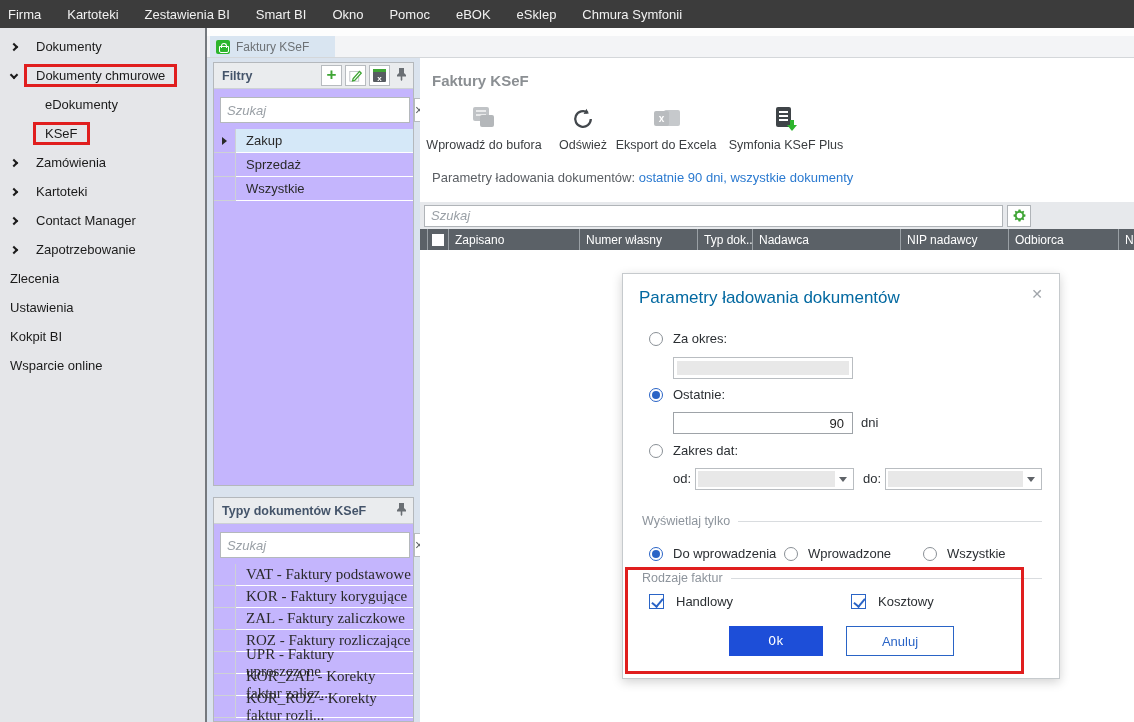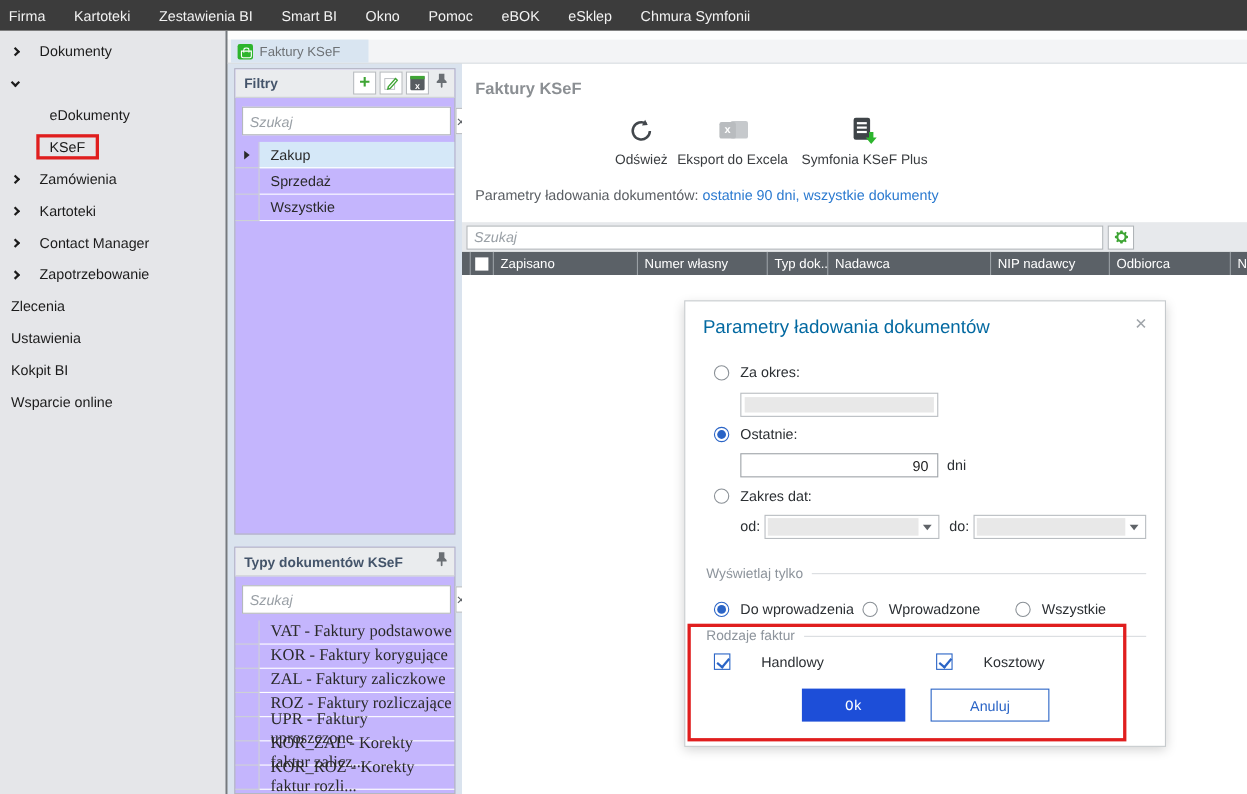--- a/index.html
+++ b/index.html
@@ -133,21 +133,21 @@
   .combo .fill { flex:1; background:#e8e8e8; }
   .combo .dd { width:16px; display:flex; align-items:center; justify-content:center; }
   .combo .dd:after { content:""; width:0; height:0; border-left:4px solid transparent;
     border-right:4px solid transparent; border-top:5px solid #5f6368; }
   .group-row { position:absolute; display:flex; align-items:center; }
   .group-row .glbl { font-size:12.5px; color:#8d949c; white-space:nowrap; }
   .group-row .gline { flex:1; height:1px; background:#d9dcdf; margin-left:8px; }
   .cbox { width:15px; height:15px; border:1px solid #2a64c6; background:#fff; position:relative; flex:none; }
   .cbox:after { content:""; position:absolute; left:4px; top:1px; width:5px; height:9px;
     border:solid #2a64c6; border-width:0 2px 2px 0; transform:rotate(40deg); }
-  .clbl { margin-left:28px; }
+  .clbl { margin-left:12px; }
   .btn-ok { position:absolute; background:#1d4ed8; color:#fff; border:none; font-size:13px;
     font-family:Liberation Mono, monospace; cursor:pointer; }
   .btn-cancel { position:absolute; background:#fff; color:#2a64c6; border:1px solid #2a64c6;
     font-size:13px; font-family:"Liberation Sans",sans-serif; cursor:pointer; }
 
   .annot-box { position:absolute; border:3px solid #e01e1e; z-index:50; pointer-events:none; }
 </style>
 </head>
 <body>
 
@@ -163,20 +163,21 @@
   <span class="mi">Chmura Symfonii</span>
 </div>
 
 <div class="sidebar">
   <div class="side-item ind0">
     <span class="chev r"></span>
     <span class="lbl">Dokumenty</span>
   </div>
   <div class="side-item ind0">
     <span class="chev d"></span>
+    <span class="lbl red-wrap">Dokumenty chmurowe</span>
   </div>
   <div class="side-item ind1">
     <span class="lbl">eDokumenty</span>
   </div>
   <div class="side-item ind1">
     <span class="lbl red-wrap">KSeF</span>
   </div>
   <div class="side-item ind0">
     <span class="chev r"></span>
     <span class="lbl">Zamówienia</span>
@@ -304,20 +305,29 @@
     <div class="prow small">
       <span class="sel-col"></span>
       <span class="cell">KOR_ROZ - Korekty faktur rozli...</span>
     </div>
   </div>
 </div>
 
 <div class="main">
   <div class="main-title">Faktury KSeF</div>
 
+  <div class="tbtn" style="left:-1px;">
+    <div class="ico">
+        <span class="ico-buffer">
+          <span class="b1"></span>
+          <span class="b2"></span>
+        </span>
+      </div>
+    <div class="lbl">Wprowadź do bufora</div>
+  </div>
   <div class="tbtn" style="left:98px;">
     <div class="ico">
       <svg width="26" height="26" viewBox="0 0 24 24">
         <path d="M19.2 12a7.2 7.2 0 1 1-2.9-5.8" fill="none" stroke="#42474c" stroke-width="2.1"></path>
         <path d="M15.2 2.6 17.4 7l-4.8.4z" fill="#42474c"></path>
       </svg>
     </div>
     <div class="lbl">Odśwież</div>
   </div>
   <div class="tbtn" style="left:181px;">

